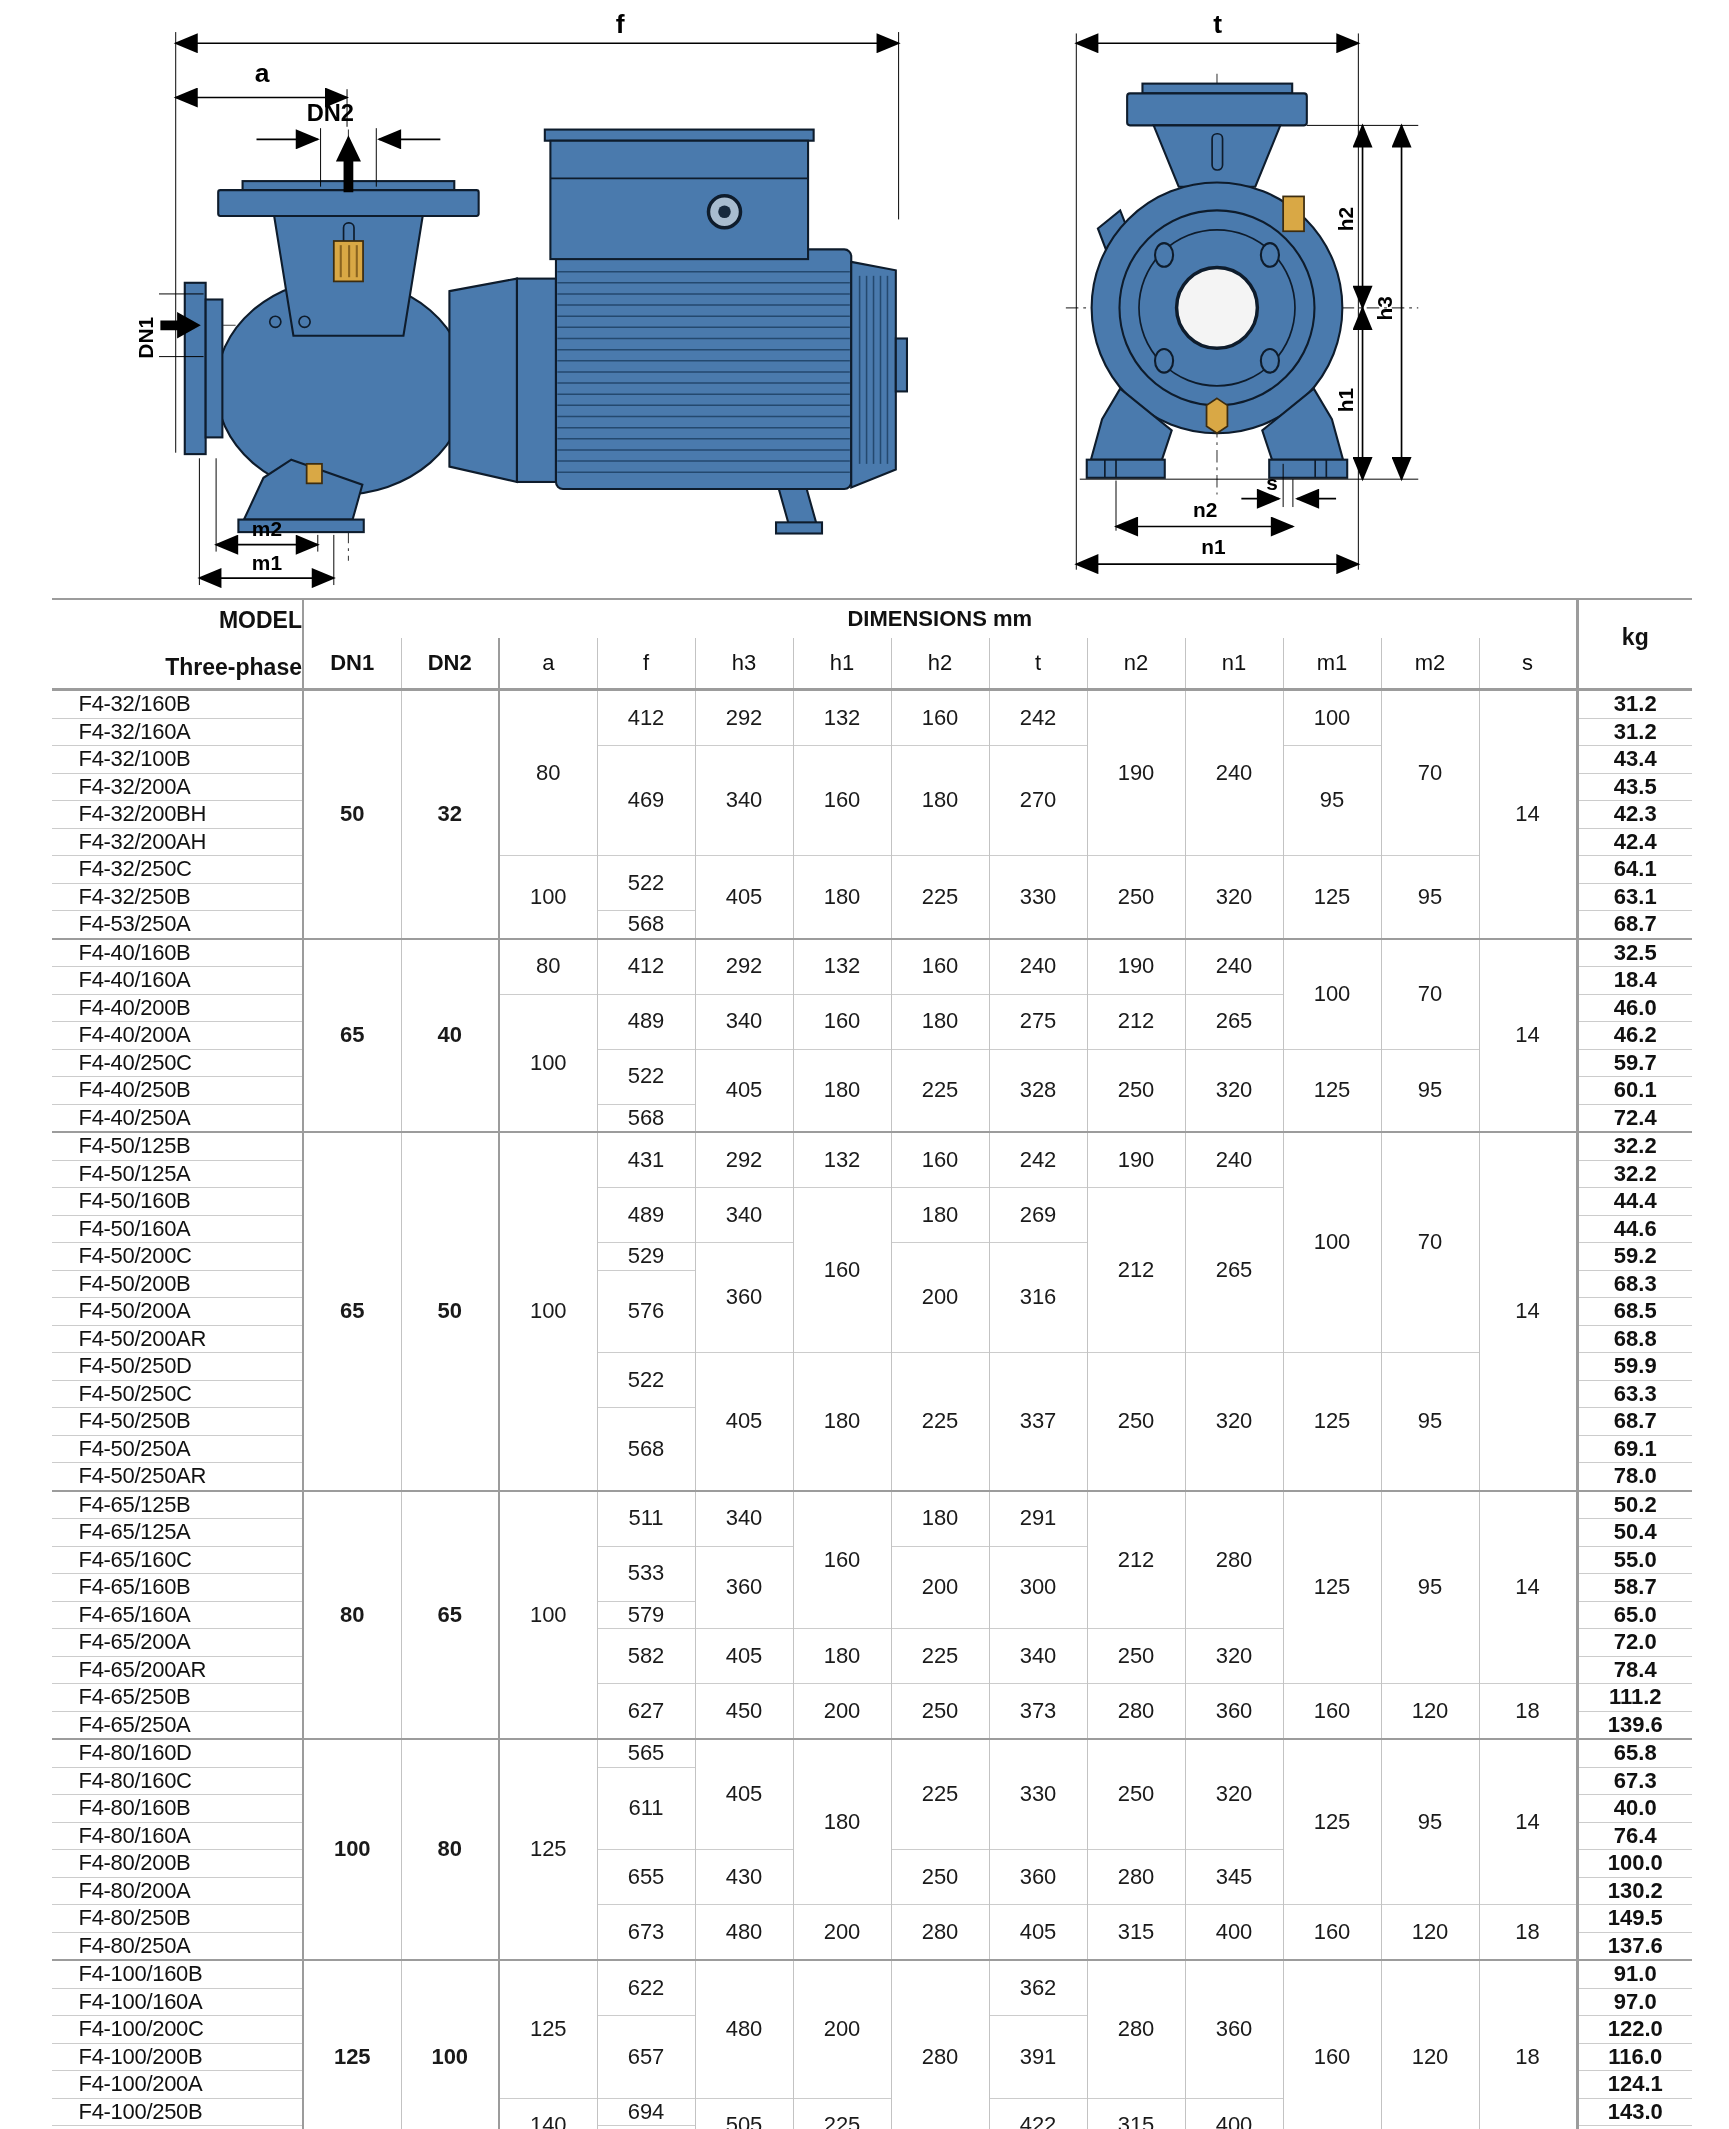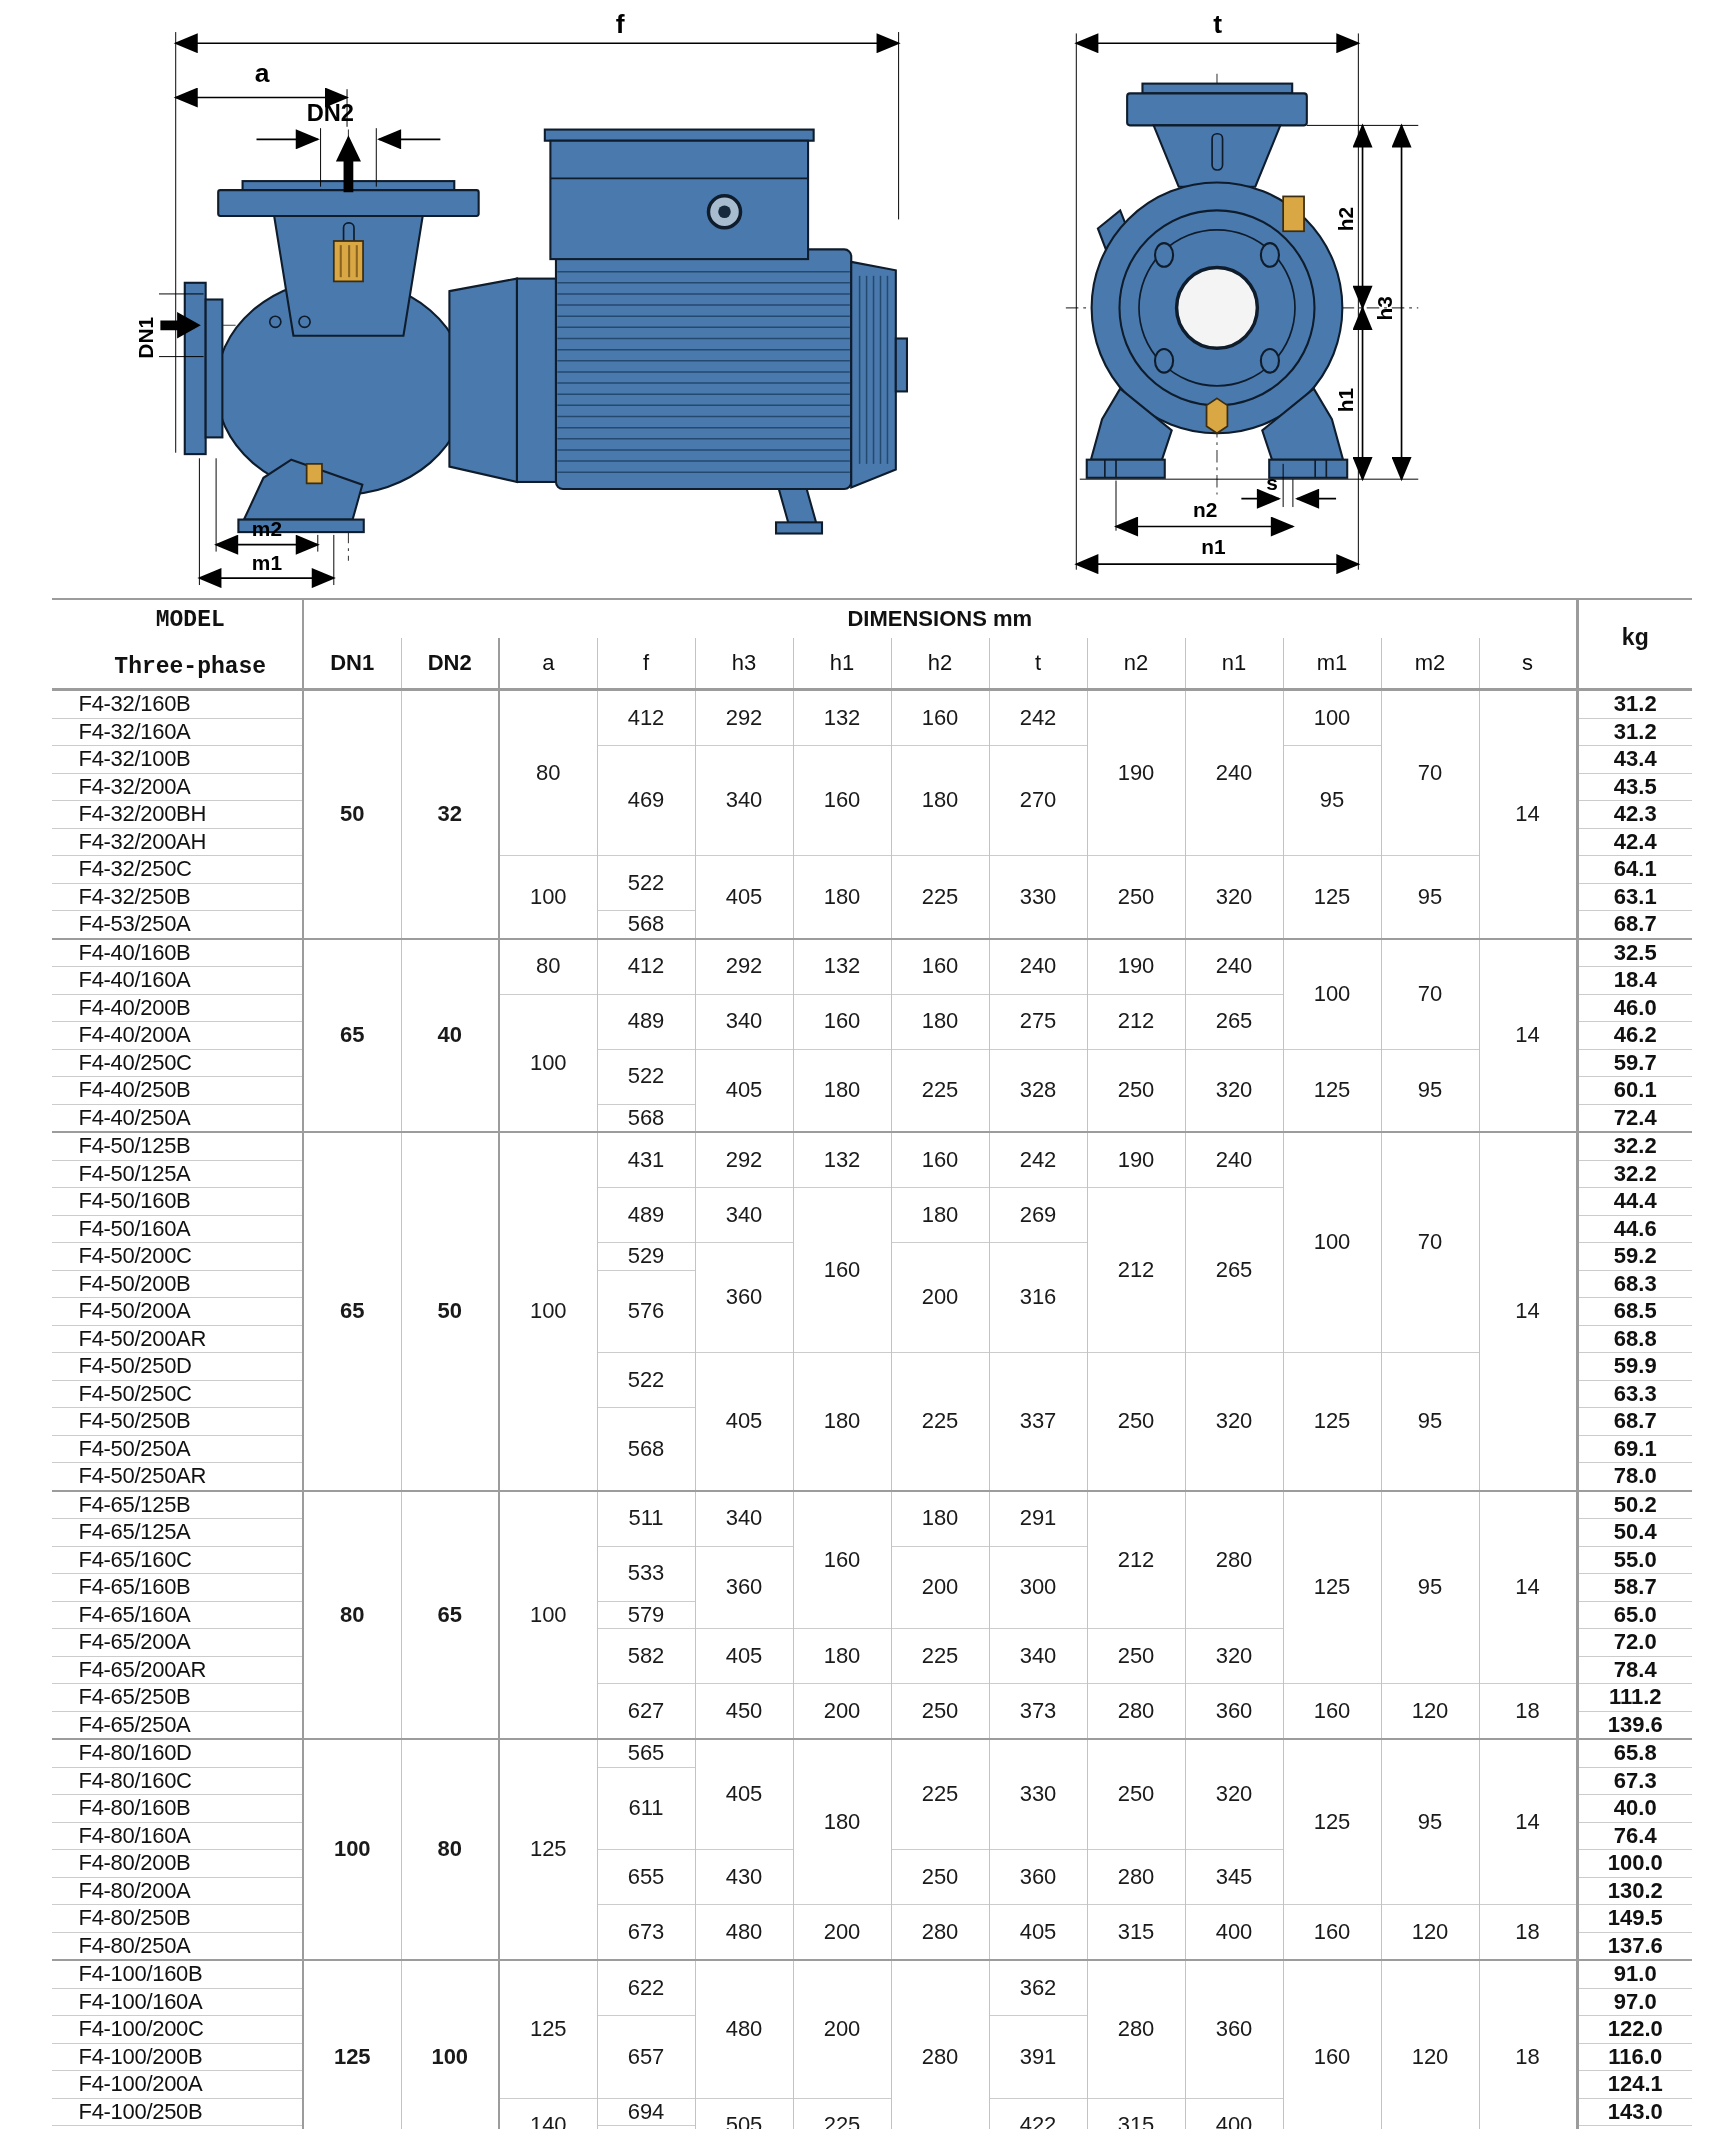--- a/index.html
+++ b/index.html
@@ -17,21 +17,21 @@
   .brass{fill:#d9a845;stroke:#3c2c10;stroke-width:2.5;}
   .fin{stroke:#24496f;stroke-width:2.2;}
   .dlab{font-weight:bold;fill:#000;}
   
   .tablewrap{position:absolute;left:52px;top:598px;width:1634px;}
   table{border-collapse:collapse;table-layout:fixed;width:1634px;
         border-top:2.1px solid #9c9c9c;border-bottom:4.9px solid #9c9c9c;}
   th,td{padding:0;overflow:hidden;white-space:nowrap;}
   thead{border-bottom:3.5px solid #9c9c9c;}
   tbody.section{border-top:2.8px solid #9c9c9c;}
-  th.hmodel{text-align:center;vertical-align:top;font-family:Liberation Mono, monospace;}
+  th.hmodel{text-align:right;vertical-align:top;}
   th.hmodel div{font-size:23px;font-weight:bold;padding-left:26.5px;}
   th.hmodel .l1{padding-top:7px;height:32px;}
   th.hmodel .l2{padding-top:15.3px;}
   th.hdims{font-size:22px;font-weight:bold;text-align:center;height:38px;vertical-align:middle;
            border-left:2.8px solid #9c9c9c;}
   th.hkg{font-size:23px;font-weight:bold;text-align:center;vertical-align:top;padding-top:24px;
          border-left:3.5px solid #9c9c9c;}
   tr.colrow th{font-size:22px;font-weight:normal;text-align:center;height:50px;vertical-align:middle;
                border-left:0.7px solid #c3c3c3;}
   tr.colrow th.b{font-weight:bold;}

